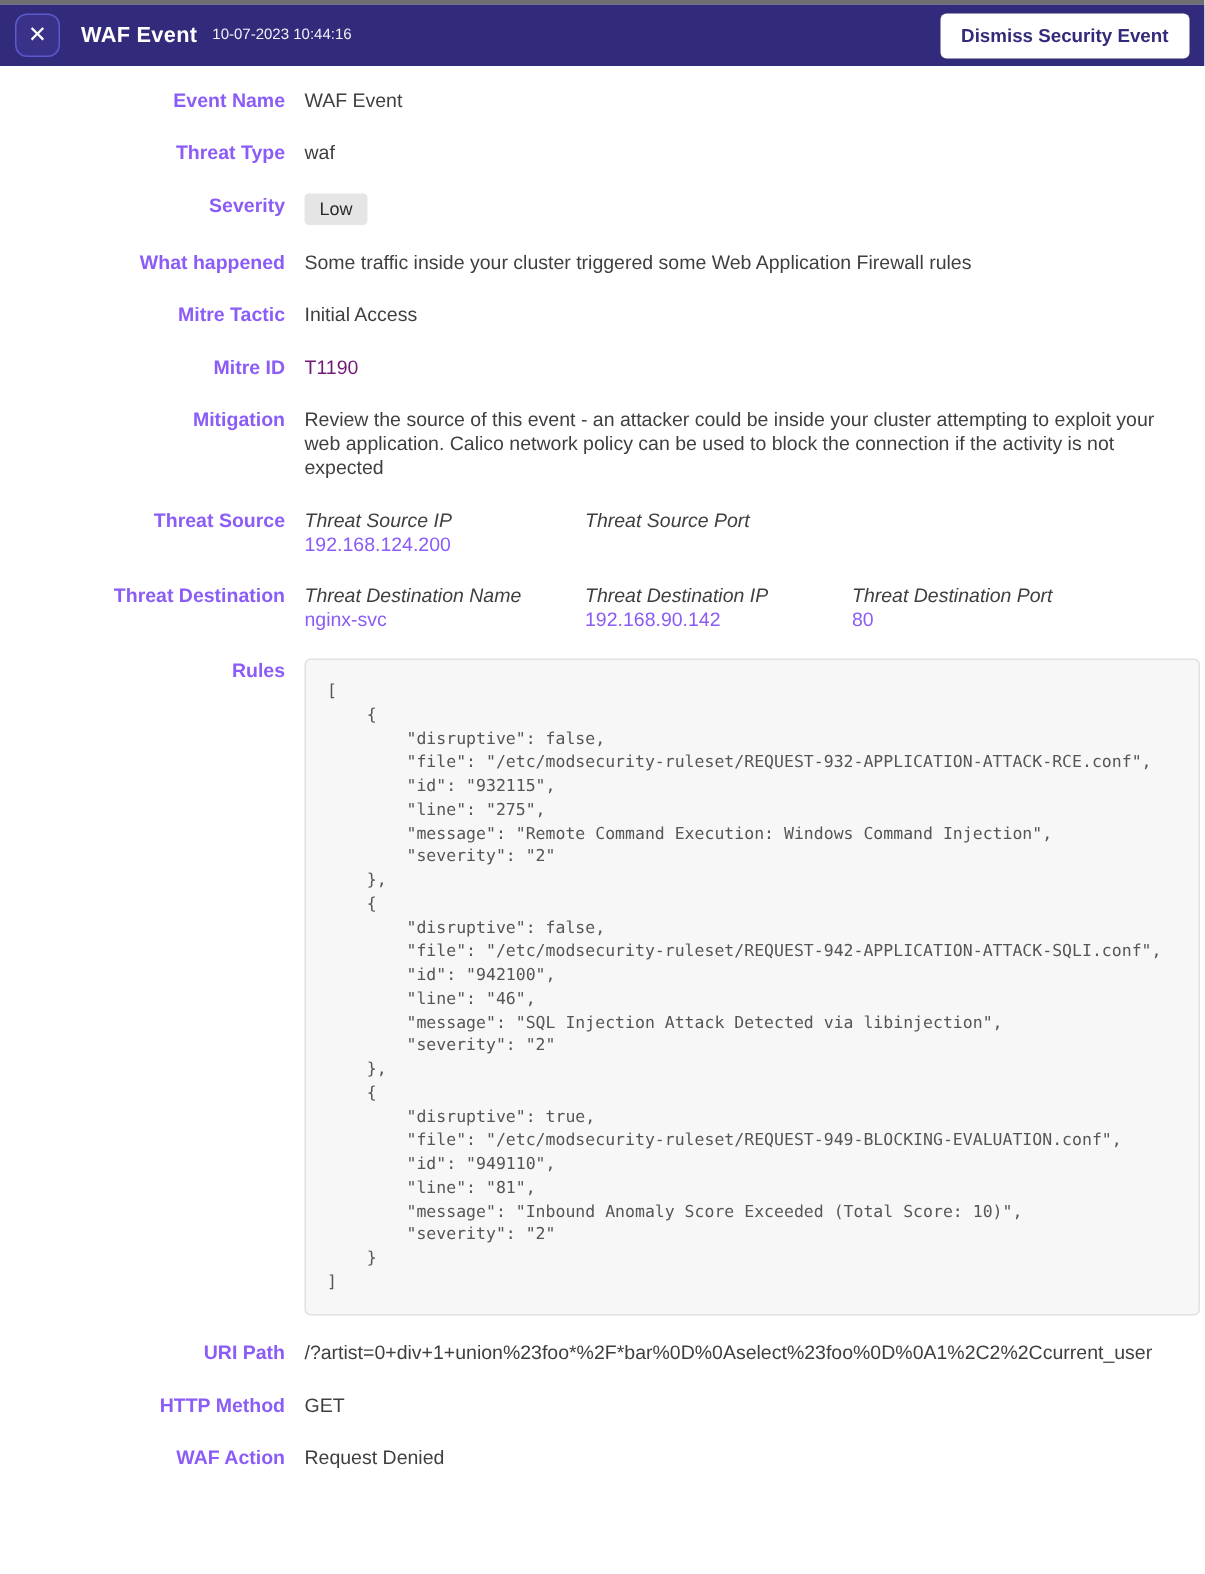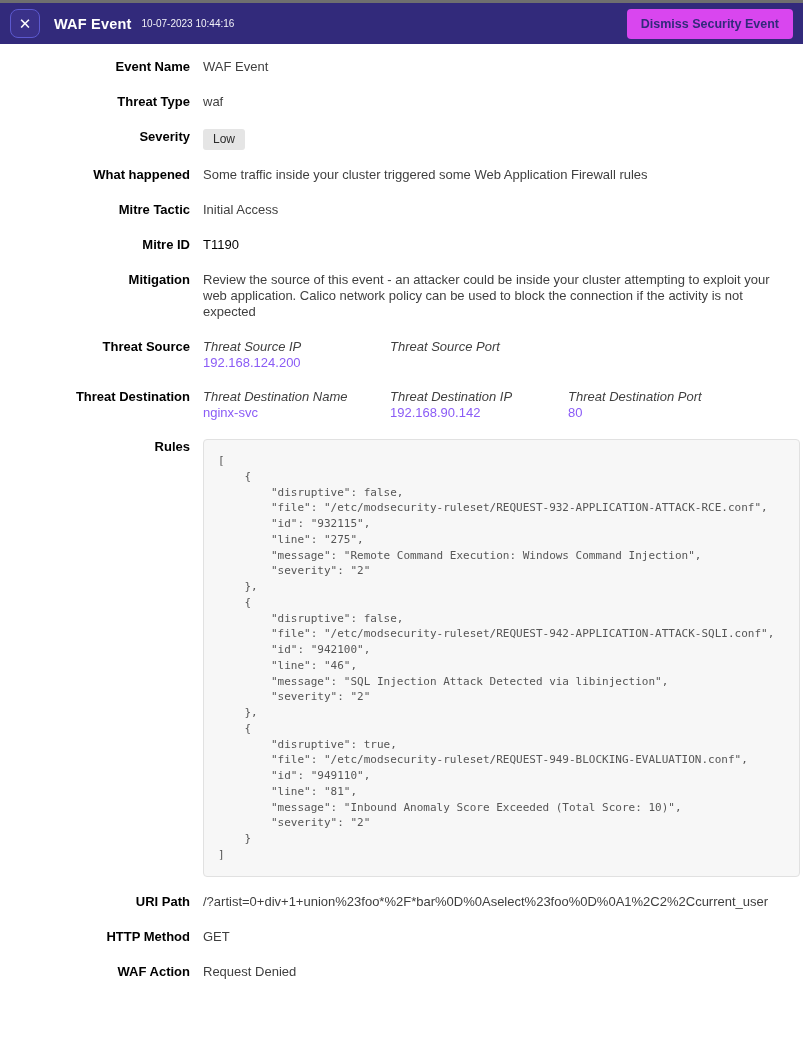--- a/index.html
+++ b/index.html
@@ -9,36 +9,36 @@
   .top-edge { height: 3px; background: #6f6f6f; }
 
   .header { height: 41px; background: #322a7b; display: flex; align-items: center;
     padding: 0 10px; }
   .close-btn { width: 30px; height: 29px; flex: 0 0 auto; border: 1.5px solid #5c59cf;
     border-radius: 8px; background: #3a3189; color: #ffffff; font-size: 15px; line-height: 1;
     display: flex; align-items: center; justify-content: center; cursor: pointer; }
   .hdr-title { color: #ffffff; font-weight: 700; font-size: 14.5px; margin-left: 14px;
     letter-spacing: .2px; }
   .hdr-time { color: #f2f2f8; font-size: 10px; margin-left: 10px; }
-  .dismiss-btn { margin-left: auto; background: #d946ef; color: #322a7b; font-weight: 700;
+  .dismiss-btn { margin-left: auto; background: #ffffff; color: #322a7b; font-weight: 700;
     font-size: 12.5px; padding: 8px 14px; border: none; border-radius: 4px; cursor: pointer;
     font-family: "Liberation Sans", sans-serif; }
 
   .content { padding: 15px 0 0 0; }
   .row { display: grid; grid-template-columns: 190px 1fr; column-gap: 13px;
     align-items: start; margin-bottom: 19px; }
-  .label { text-align: right; font-weight: 700; font-size: 13px; color: #000000;
+  .label { text-align: right; font-weight: 700; font-size: 13px; color: #8b5cf6;
     line-height: 15px; }
   .value { font-size: 13px; color: #3f3f3f; line-height: 16px; padding-right: 10px; }
 
   .row-severity { margin-top: 14px; margin-bottom: 17px; }
   .severity-badge { display: inline-block; background: #e5e5e5; color: #2b2b2b;
     font-size: 12px; padding: 3px 10px; border-radius: 3px; line-height: 15px; }
 
-  .link { color: #000000; text-decoration: none; cursor: pointer; }
+  .link { color: #701a75; text-decoration: none; cursor: pointer; }
 
   .subcols { display: grid; grid-template-columns: 187px 178px 1fr; padding-right: 6px; }
   .sublabel { font-size: 13px; color: #3f3f3f; line-height: 15px; margin-bottom: 1px; font-style: italic; }
   .subvalue { font-size: 13px; color: #8b5cf6; line-height: 15px; }
 
   .rules-row { margin-bottom: 17px; }
   .rules-value { padding-right: 3px; }
   .code-block { background: #f7f7f7; border: 1px solid #e1e1e1; border-radius: 4px;
     padding: 13px 14px; font-family: "DejaVu Sans Mono", monospace; font-size: 11px;
     line-height: 15.75px; color: #565656; white-space: pre; overflow: hidden; }

